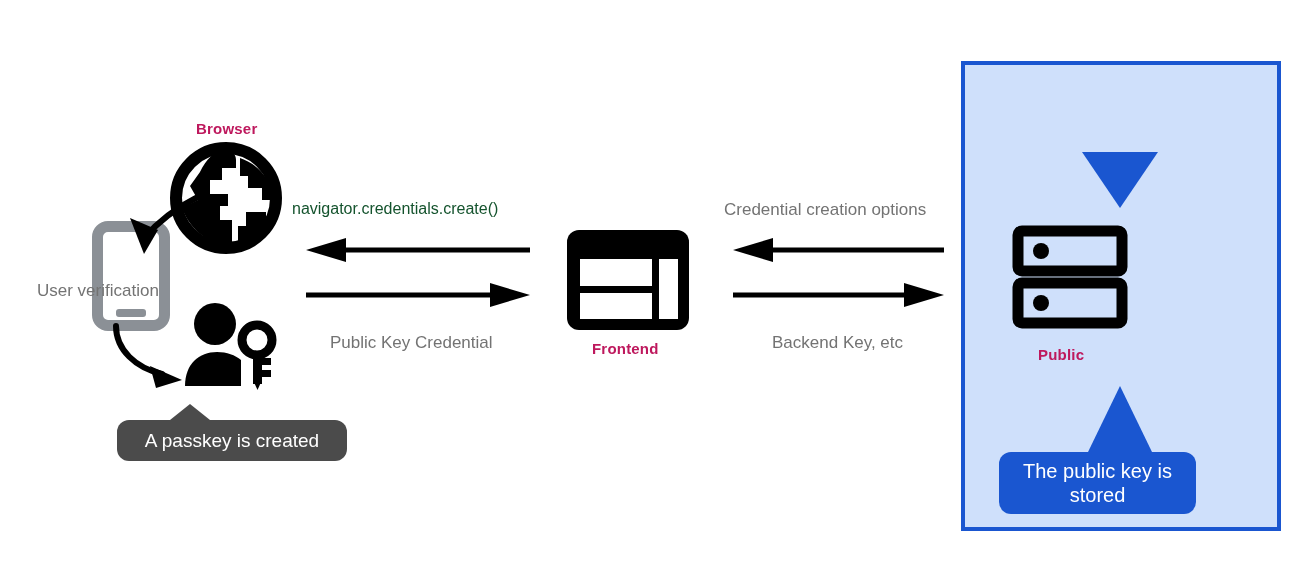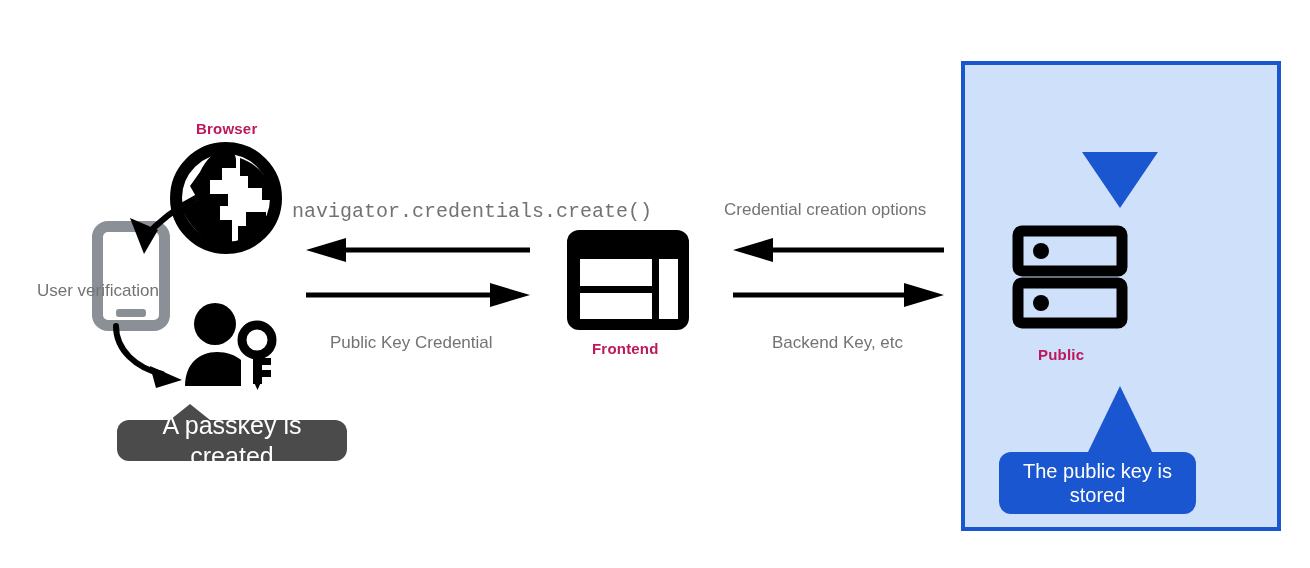--- a/index.html
+++ b/index.html
@@ -28,23 +28,23 @@
     line-height: 1.2;
   }
   .label-bold {
     font-weight: bold;
     font-size: 15px;
     color: #be185d;
     white-space: nowrap;
     letter-spacing: .2px;
   }
   .label-mono {
-    font-family: Liberation Mono, monospace;
-    font-size: 20px;
-    color: #737373;
+    font-family: Liberation Sans, sans-serif;
+    font-size: 16px;
+    color: #14532d;
     white-space: nowrap;
   }
 
   
   #backend-panel {
     left: 961px;
     top: 61px;
     width: 320px;
     height: 470px;
     background: #cfe0fb;
@@ -59,21 +59,21 @@
     text-align: center;
     display: flex;
     align-items: center;
     justify-content: center;
     color: #ffffff;
     font-size: 20px;
     line-height: 1.22;
     padding: 6px 14px;
   }
   .callout-blue { background: #1a56d0; }
-  .callout-dark { background: #4b4b4b; font-size: 25px; }
+  .callout-dark { background: #4b4b4b; font-size: 19px; }
 
   .tri { width: 0; height: 0; }
   .tri-down-blue {
     border-left: 38px solid transparent;
     border-right: 38px solid transparent;
     border-top: 56px solid #1a56d0;
   }
   .tri-up-blue {
     border-left: 32px solid transparent;
     border-right: 32px solid transparent;

